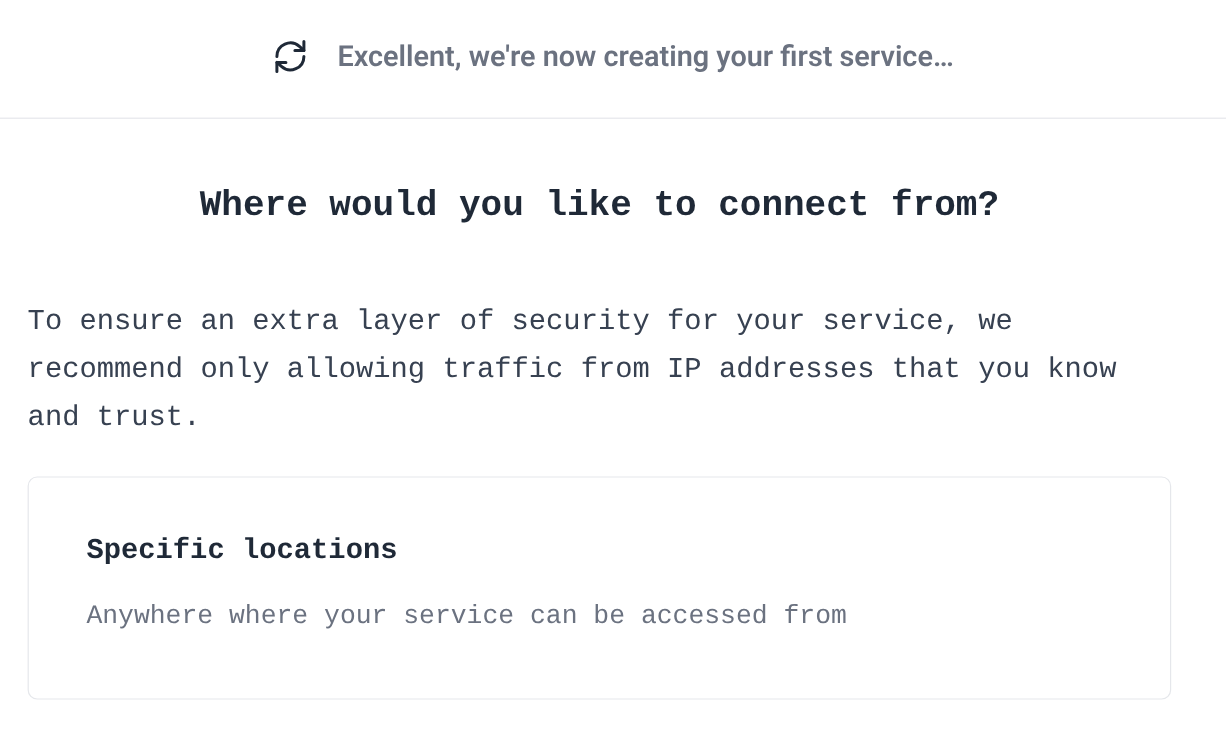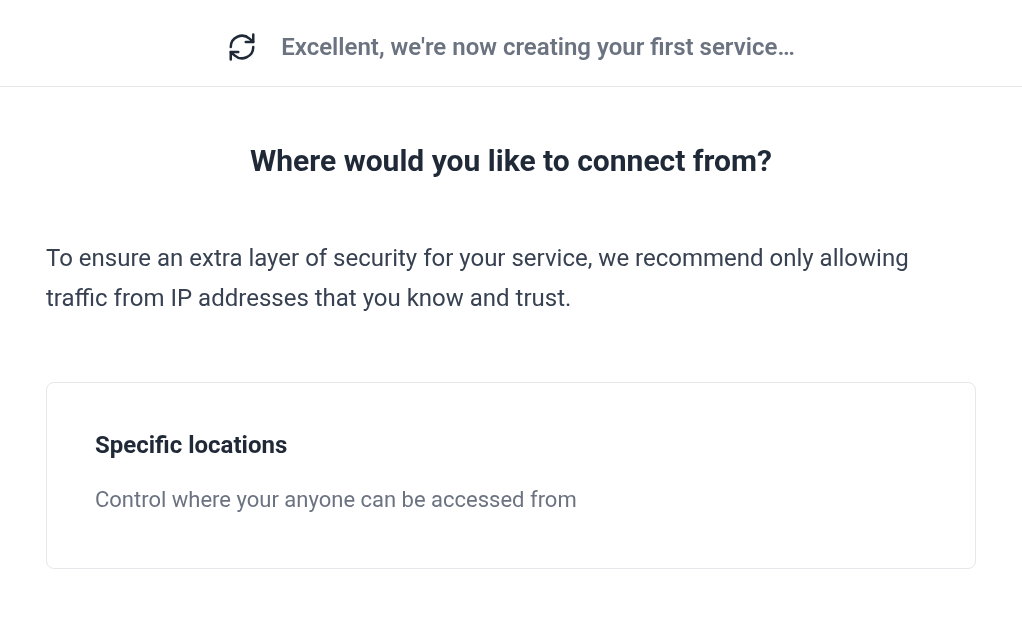--- a/index.html
+++ b/index.html
@@ -11,52 +11,53 @@
       font-family: -apple-system, BlinkMacSystemFont, "Segoe UI", Roboto, Helvetica, Arial, sans-serif;
       background: #ffffff;
       width: 1022px;
       height: 618px;
       overflow: hidden;
     }
     .header {
       display: flex;
       align-items: center;
       justify-content: center;
-      padding: 32px 0 24px 0;
+      padding: 32px 0 36px 0;
       border-bottom: 1px solid #e5e7eb;
       gap: 24px;
       text-align: center;
     }
     .spinner-icon {
       width: 30px;
       height: 30px;
       color: #1f2937;
       flex-shrink: 0;
     }
     .header-text {
       font-size: 24px;
       font-weight: 600;
       color: #6b7280;
     }
     .content {
-      padding: 56px 46px 0 46px;
+      padding: 56px 46px 0 23px;
+      font-family: Liberation Mono, monospace;
     }
     .heading {
       font-size: 30px;
       font-weight: 700;
       color: #1f2937;
       text-align: center;
       margin-bottom: 60px;
     }
     .description {
       font-size: 24px;
       font-weight: 400;
       color: #374151;
       line-height: 1.67;
-      margin-bottom: 64px;
+      margin-bottom: 28px;
     }
     .options {
       display: flex;
       gap: 16px;
     }
     .option-card {
       flex: 1;
       border: 1px solid #e5e7eb;
       border-radius: 8px;
       padding: 48px 48px;
@@ -91,16 +92,16 @@
   <span class="header-text">Excellent, we're now creating your first service…</span>
 </div>
 
 <div class="content">
   <h1 class="heading">Where would you like to connect from?</h1>
   <p class="description">To ensure an extra layer of security for your service, we recommend only allowing traffic from IP addresses that you know and trust.</p>
 
   <div class="options">
     <div class="option-card">
       <div class="option-title">Specific locations</div>
-      <div class="option-desc">Control where your anyone can be accessed from</div>
+      <div class="option-desc">Anywhere where your service can be accessed from</div>
     </div>
   </div>
 </div>
 
 </body></html>

